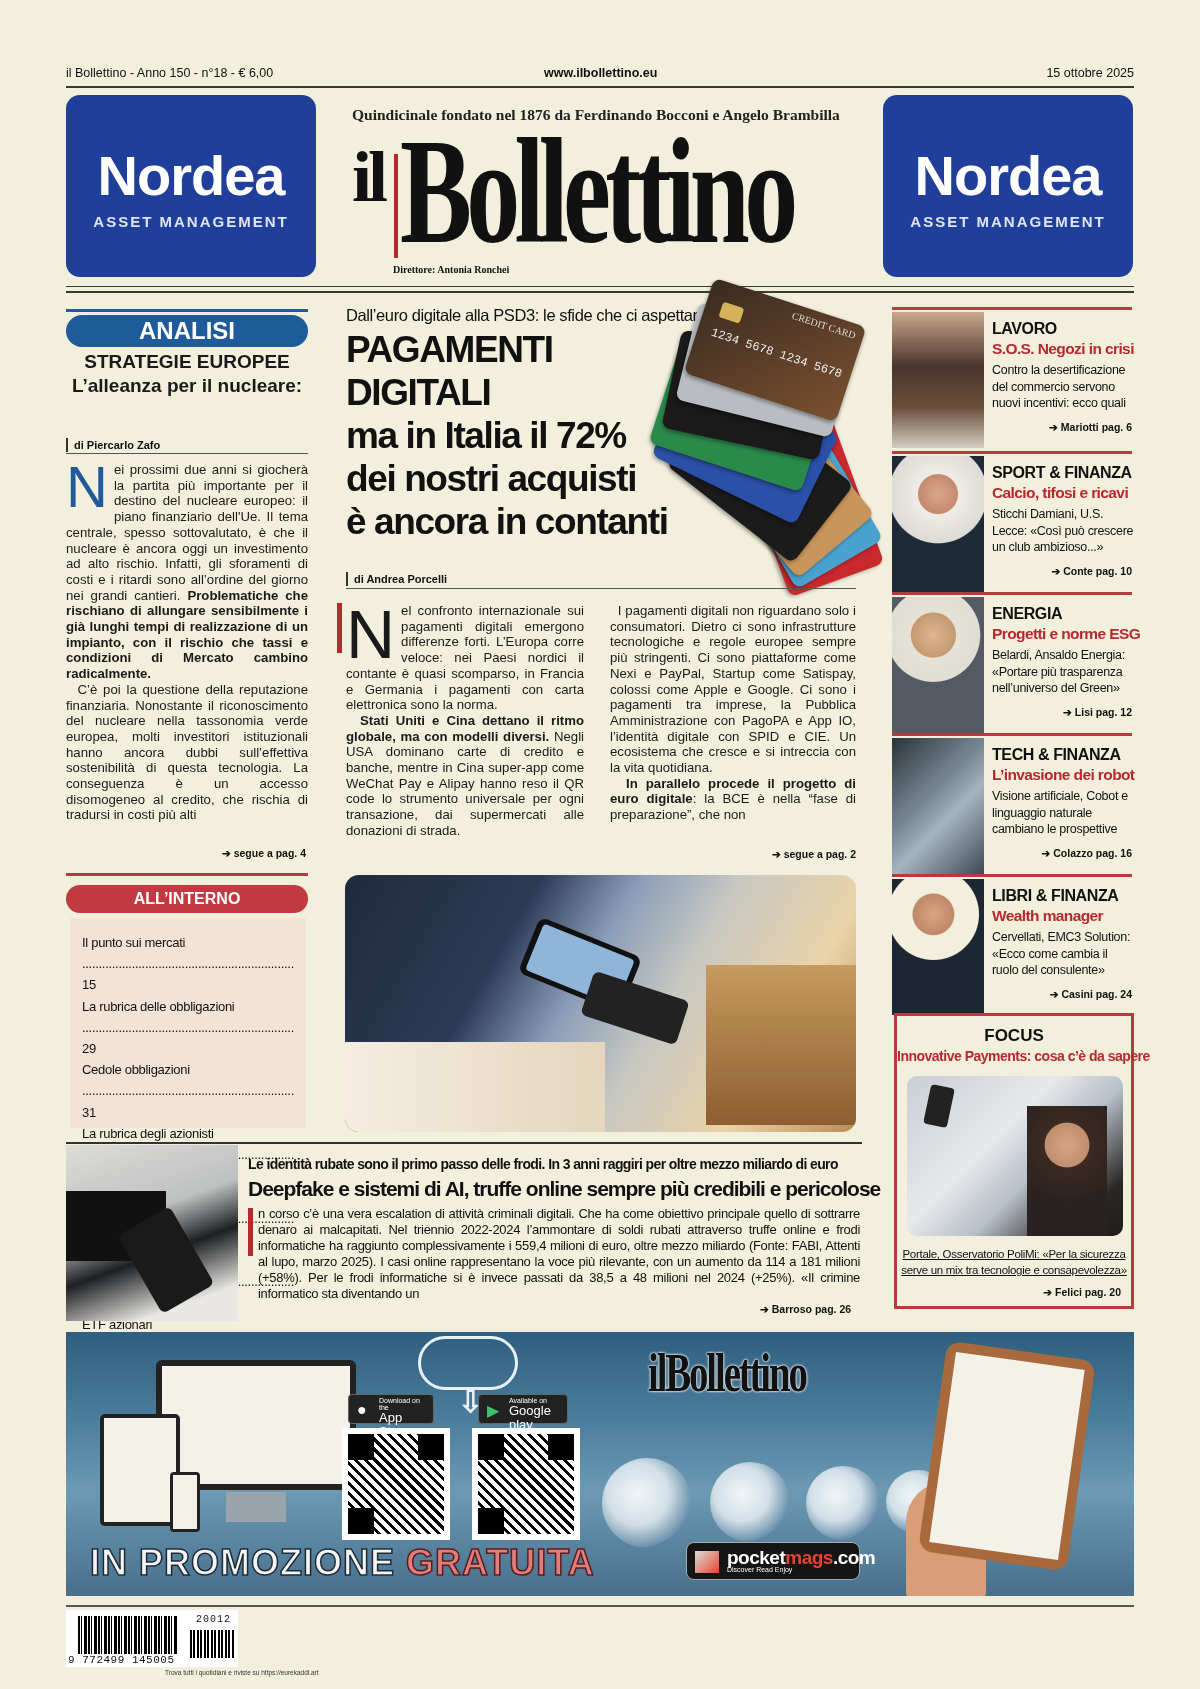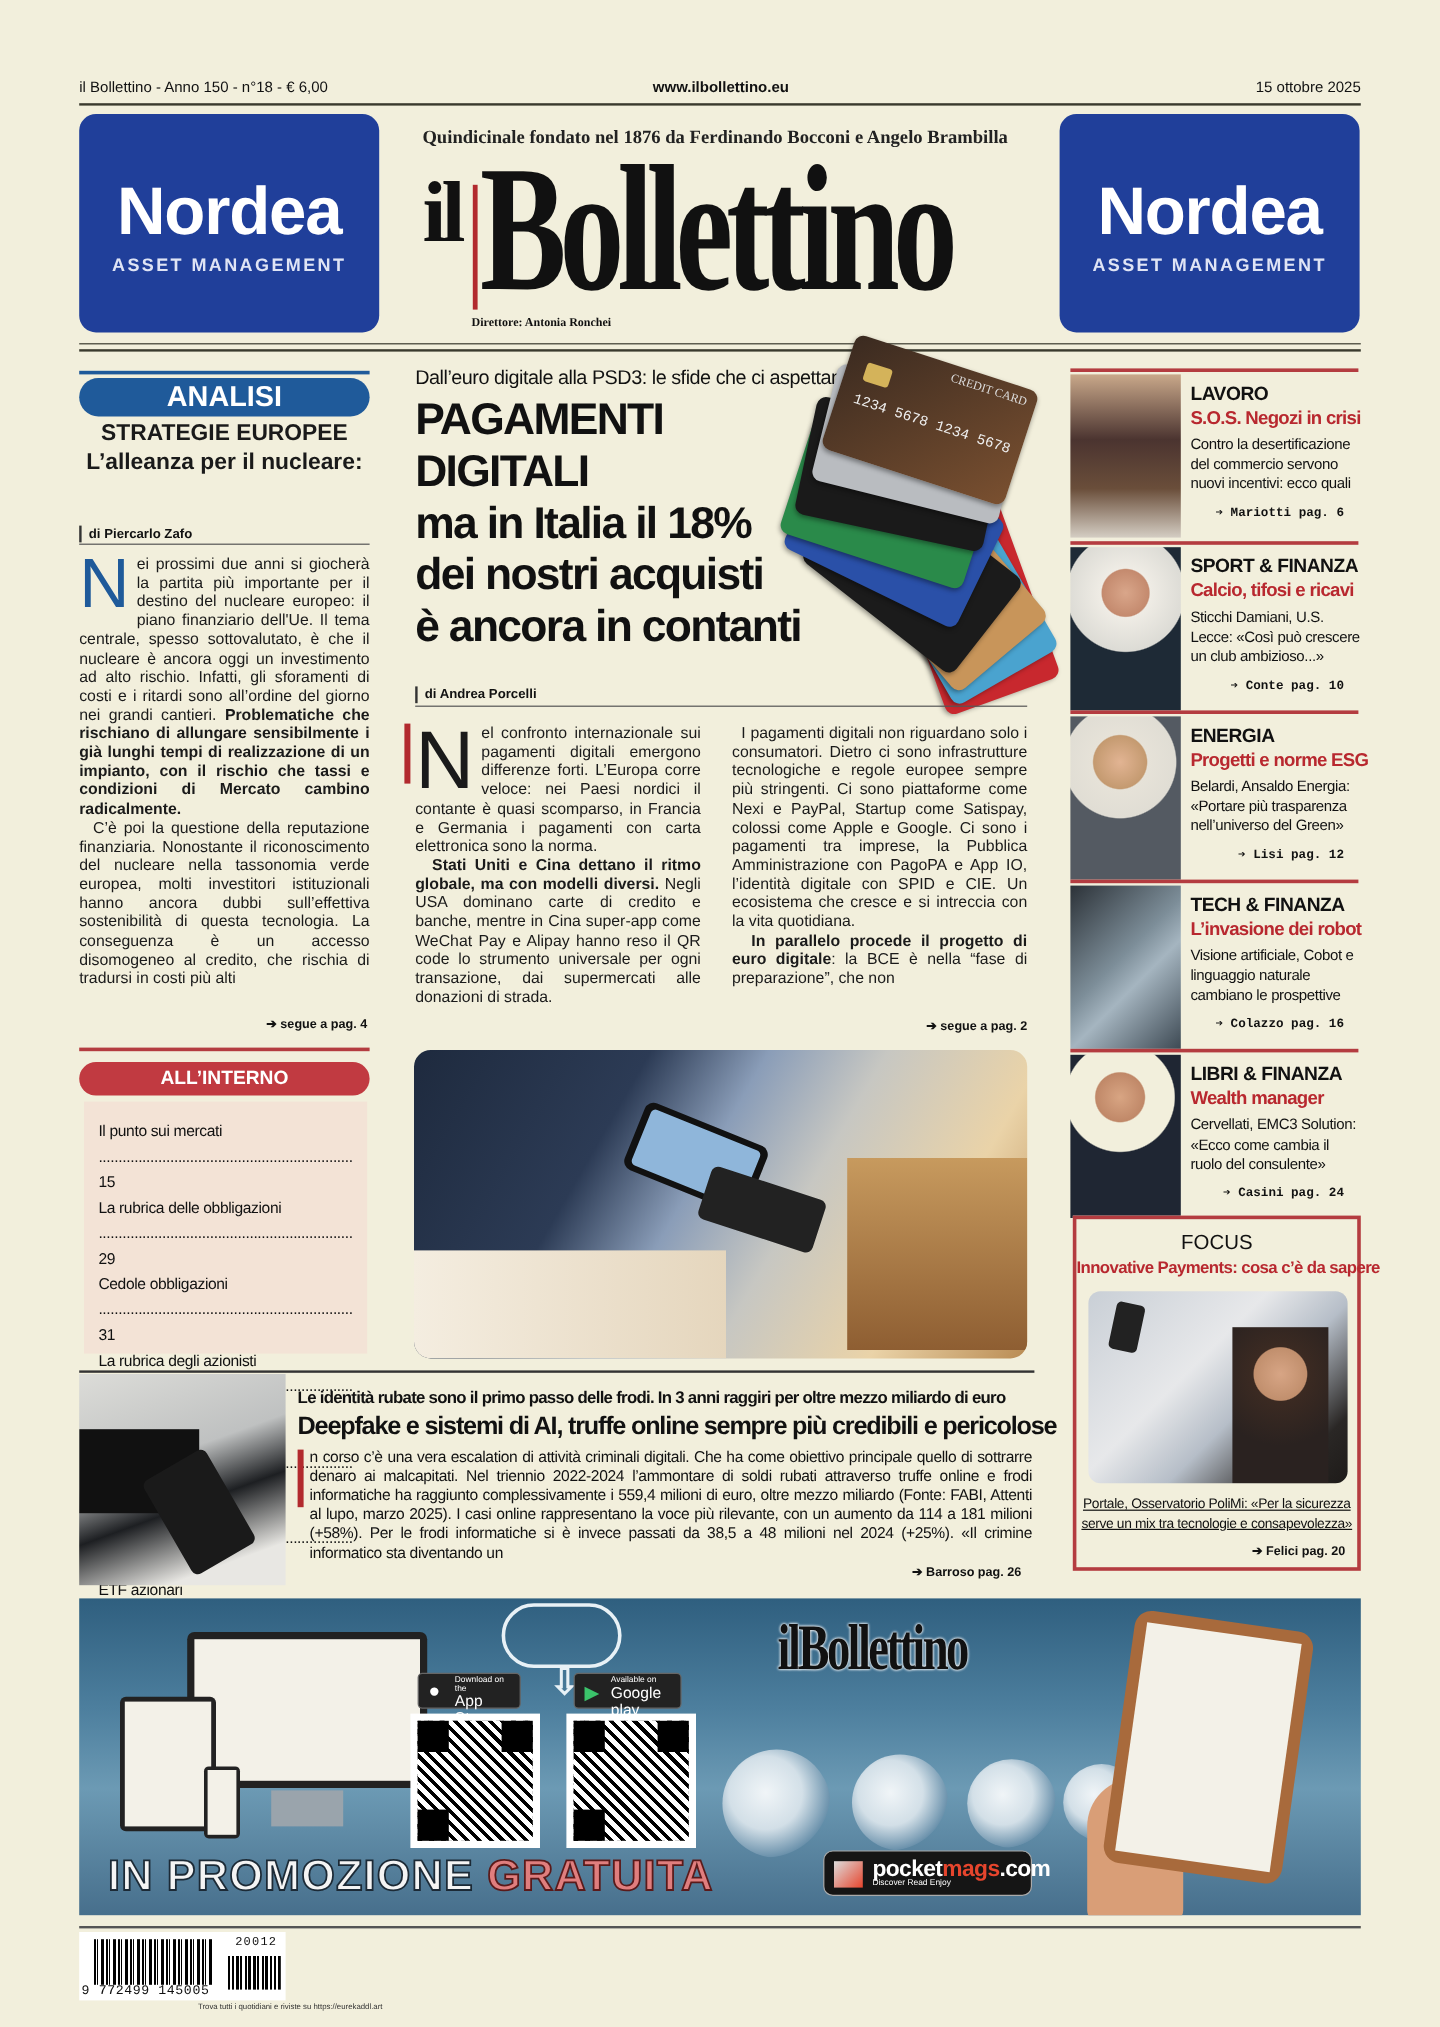--- a/index.html
+++ b/index.html
@@ -63,25 +63,25 @@
 
   .photo-pay { left: 345px; top: 875px; width: 511px; height: 257px; border-radius: 14px; overflow: hidden;
     background: linear-gradient(120deg, #1e2a3e 0%, #2c3b55 30%, #8a9db8 45%, #c7c7c2 60%, #ead3a8 80%, #b98b53 100%); }
 
   
   .side-item { left: 892px; width: 240px; height: 140px; }
   .side-item .img { position: absolute; left: 0; top: 4px; width: 92px; height: 136px; }
   .side-item .cat { position: absolute; left: 100px; top: 12px; font-size: 16px; font-weight: bold; letter-spacing: -0.4px; }
   .side-item .sub { position: absolute; left: 100px; top: 32px; font-size: 15.5px; font-weight: bold; color: #b8282f; letter-spacing: -0.6px; white-space: nowrap; }
   .side-item .desc { position: absolute; left: 100px; top: 54px; width: 145px; font-size: 12.5px; line-height: 16.5px; letter-spacing: -0.3px; }
-  .side-item .ref { position: absolute; right: 12px; top: 113px; font-size: 10.5px; font-weight: bold; font-family: Liberation Mono, monospace; }
+  .side-item .ref { position: absolute; right: 0; top: 113px; font-size: 10.5px; font-weight: bold; }
   .side-rule { left: 892px; width: 240px; height: 3px; background: #b43c40; }
 
   .focus-box { left: 894px; top: 1013px; width: 240px; height: 296px; border: 3px solid #b43c40; background: #f2efdc; }
-  .focus-box .ft { position: absolute; left: 0; right: 0; top: 10px; text-align: center; font-size: 17px; font-weight: normal; }
+  .focus-box .ft { position: absolute; left: 0; right: 0; top: 10px; text-align: center; font-size: 17px; font-weight: bold; }
   .focus-box .fs { position: absolute; left: 0; right: 0; top: 32px; text-align: center; font-size: 14px; font-weight: bold; color: #b8282f; letter-spacing: -0.5px; white-space: nowrap; }
   .focus-box .fimg { position: absolute; left: 10px; top: 60px; width: 216px; height: 160px; border-radius: 10px;
     background: linear-gradient(135deg, #c9cfd6 0%, #e7e8ea 40%, #b6bec8 60%, #2a2725 85%, #1e1b19 100%); overflow: hidden; }
   .focus-box .fcap { position: absolute; left: 4px; right: 4px; top: 230px; text-align: center; font-size: 11.5px; line-height: 16px; letter-spacing: -0.3px; text-decoration: underline; }
   .focus-box .fref { position: absolute; right: 10px; top: 270px; font-size: 10.5px; font-weight: bold; }
 
   
   .deep-rule { left: 66px; top: 1142px; width: 796px; height: 2px; background: #333; }
   .deep-img { left: 66px; top: 1145px; width: 172px; height: 176px;
     background: linear-gradient(160deg, #dcdcd8 0%, #bfc1c1 40%, #1d1f22 60%, #e8e7e3 85%); overflow: hidden; }
@@ -230,21 +230,21 @@
   <div class="toc-row">
       <span class="t">ETF fondi/Nuovi</span>
       <span class="d"></span>
       <span class="p">38</span>
     </div>
 </div>
 
 <div class="abs kicker">Dall’euro digitale alla PSD3: le sfide che ci aspettano</div>
 <div class="abs main-head">
   <div>PAGAMENTI DIGITALI</div>
-  <div>ma in Italia il 18%</div>
+  <div>ma in Italia il 72%</div>
   <div>dei nostri acquisti</div>
   <div>è ancora in contanti</div>
 </div>
 
 <div class="abs cards">
   <div class="card" style="left:80px; top:180px; background:#c8282e; transform:rotate(70deg);"></div>
   <div class="card" style="left:70px; top:170px; background:#4aa3cf; transform:rotate(60deg);"></div>
   <div class="card" style="left:55px; top:160px; background:#c8955a; transform:rotate(50deg);"></div>
   <div class="card" style="left:30px; top:150px; background:#1b1b1b; transform:rotate(38deg);"></div>
   <div class="card" style="left:15px; top:120px; background:#2a50a8; transform:rotate(26deg);"></div>

